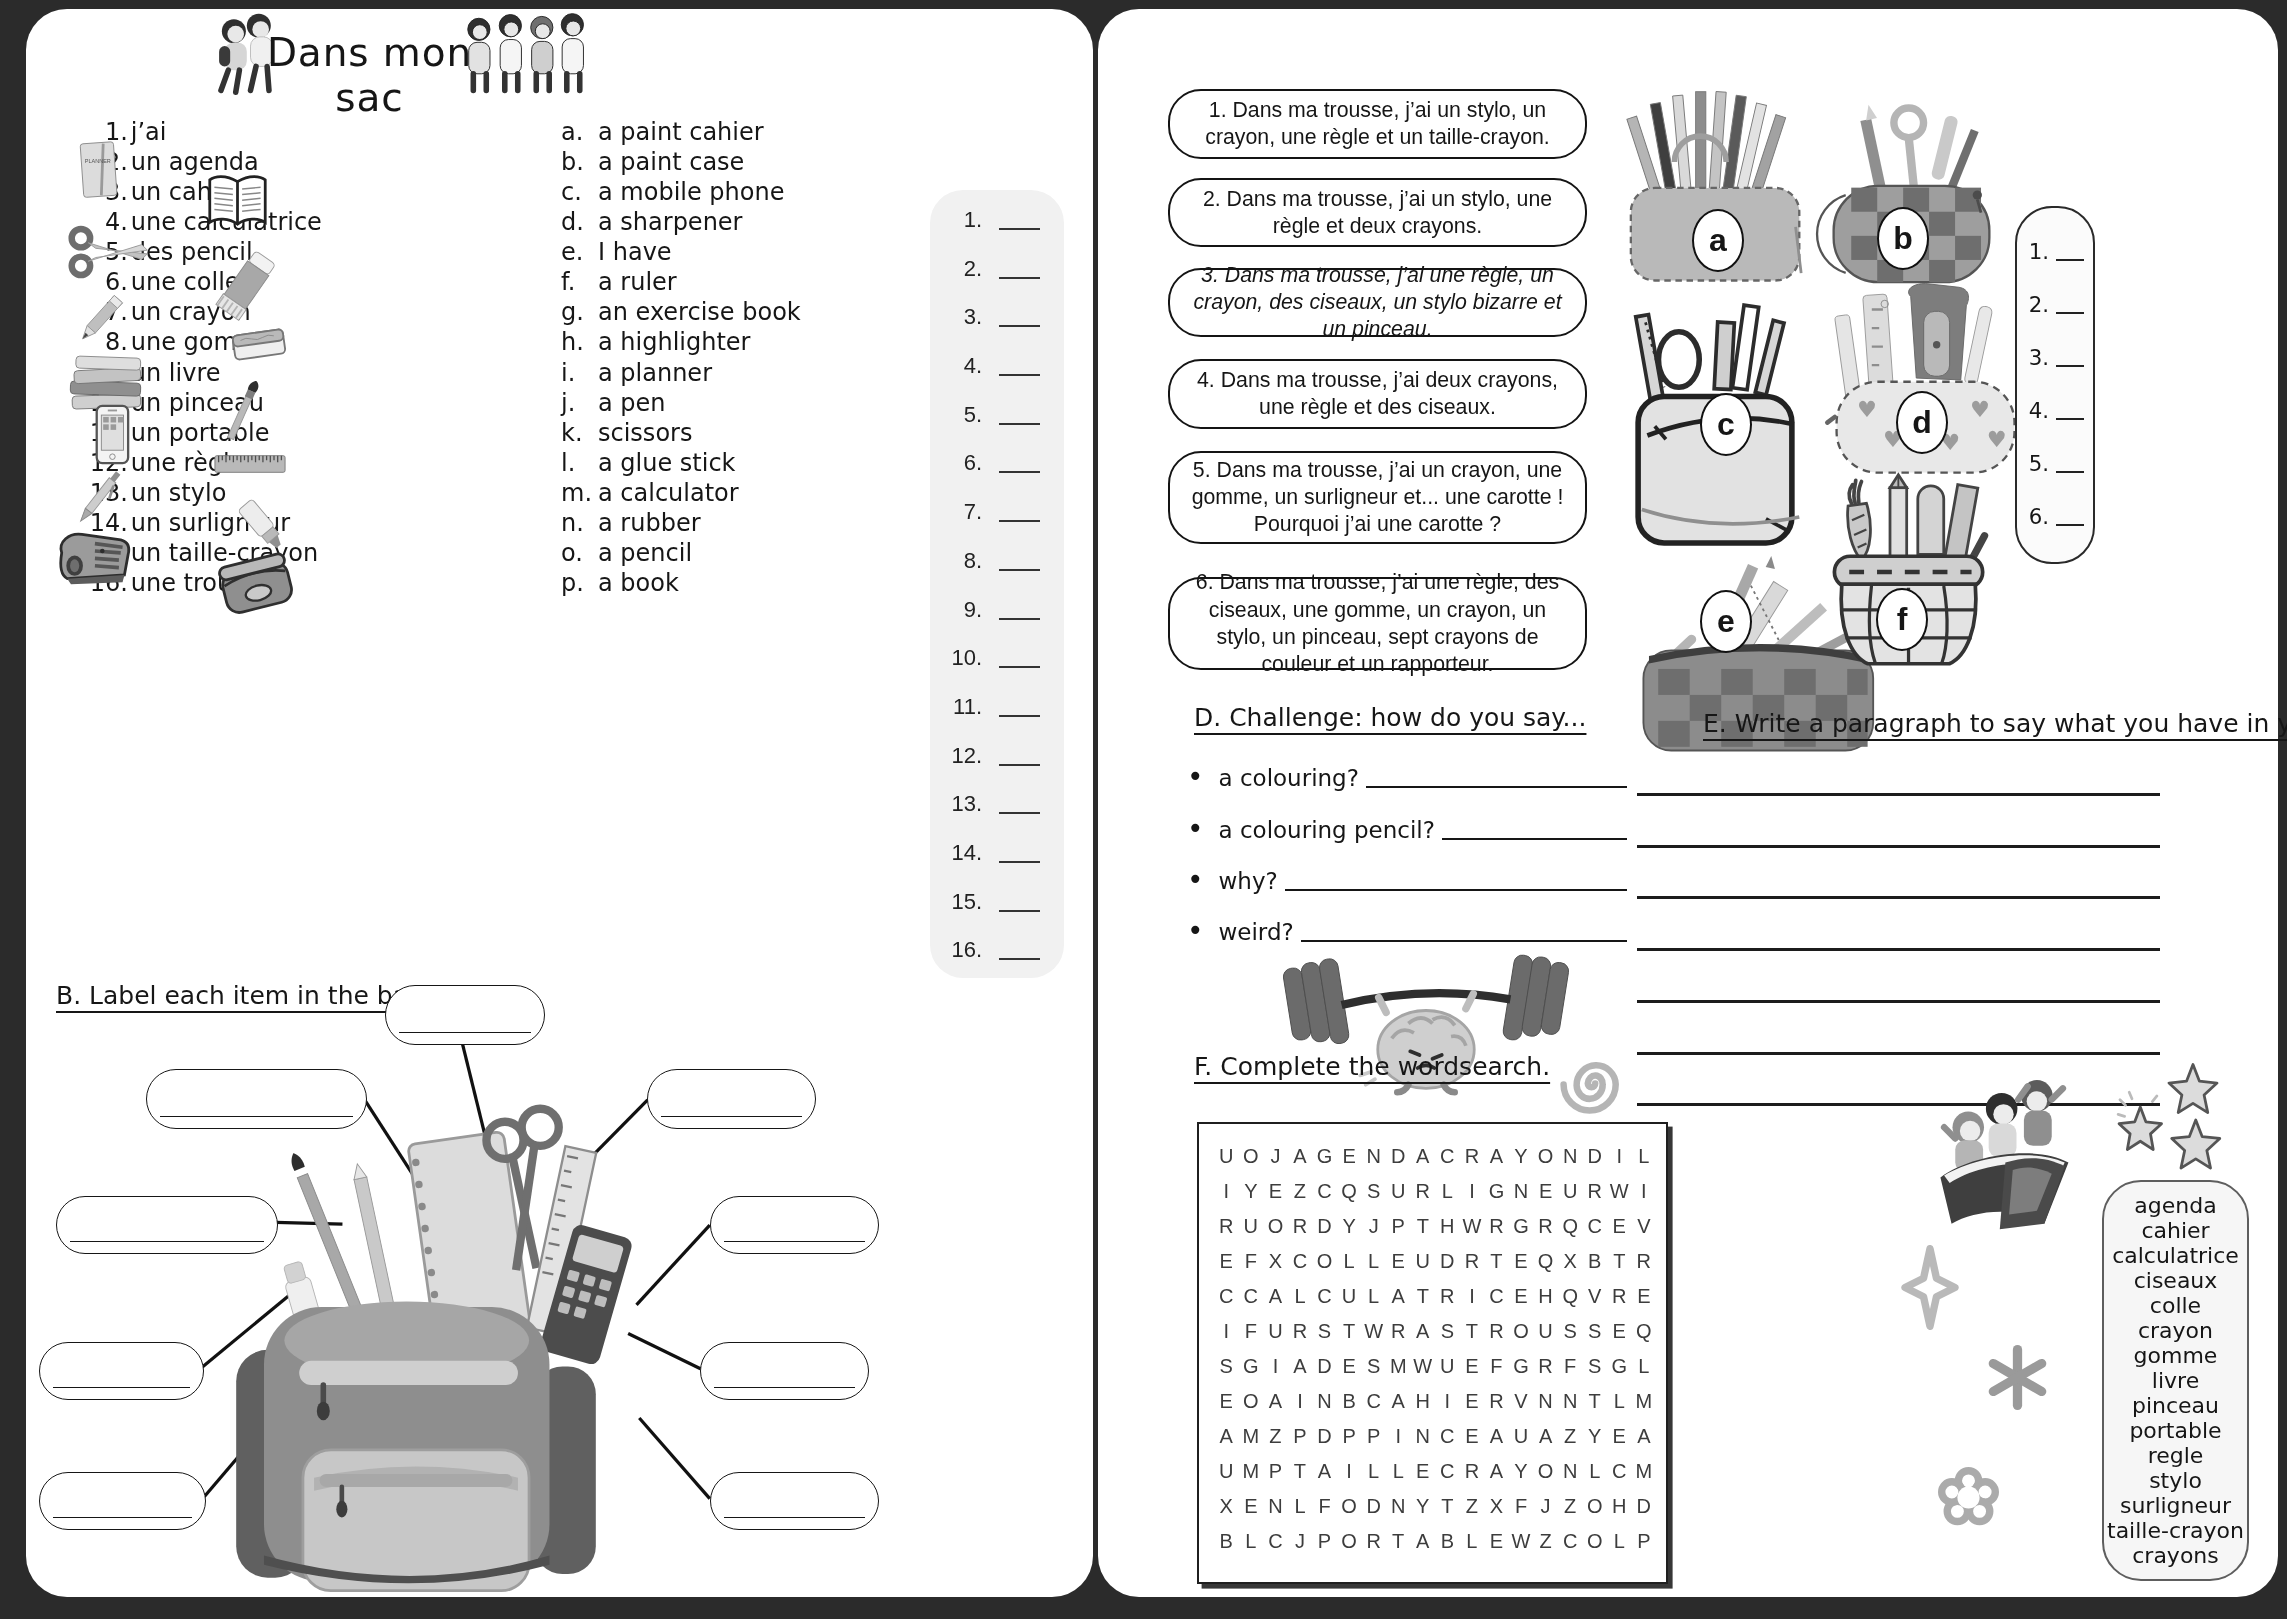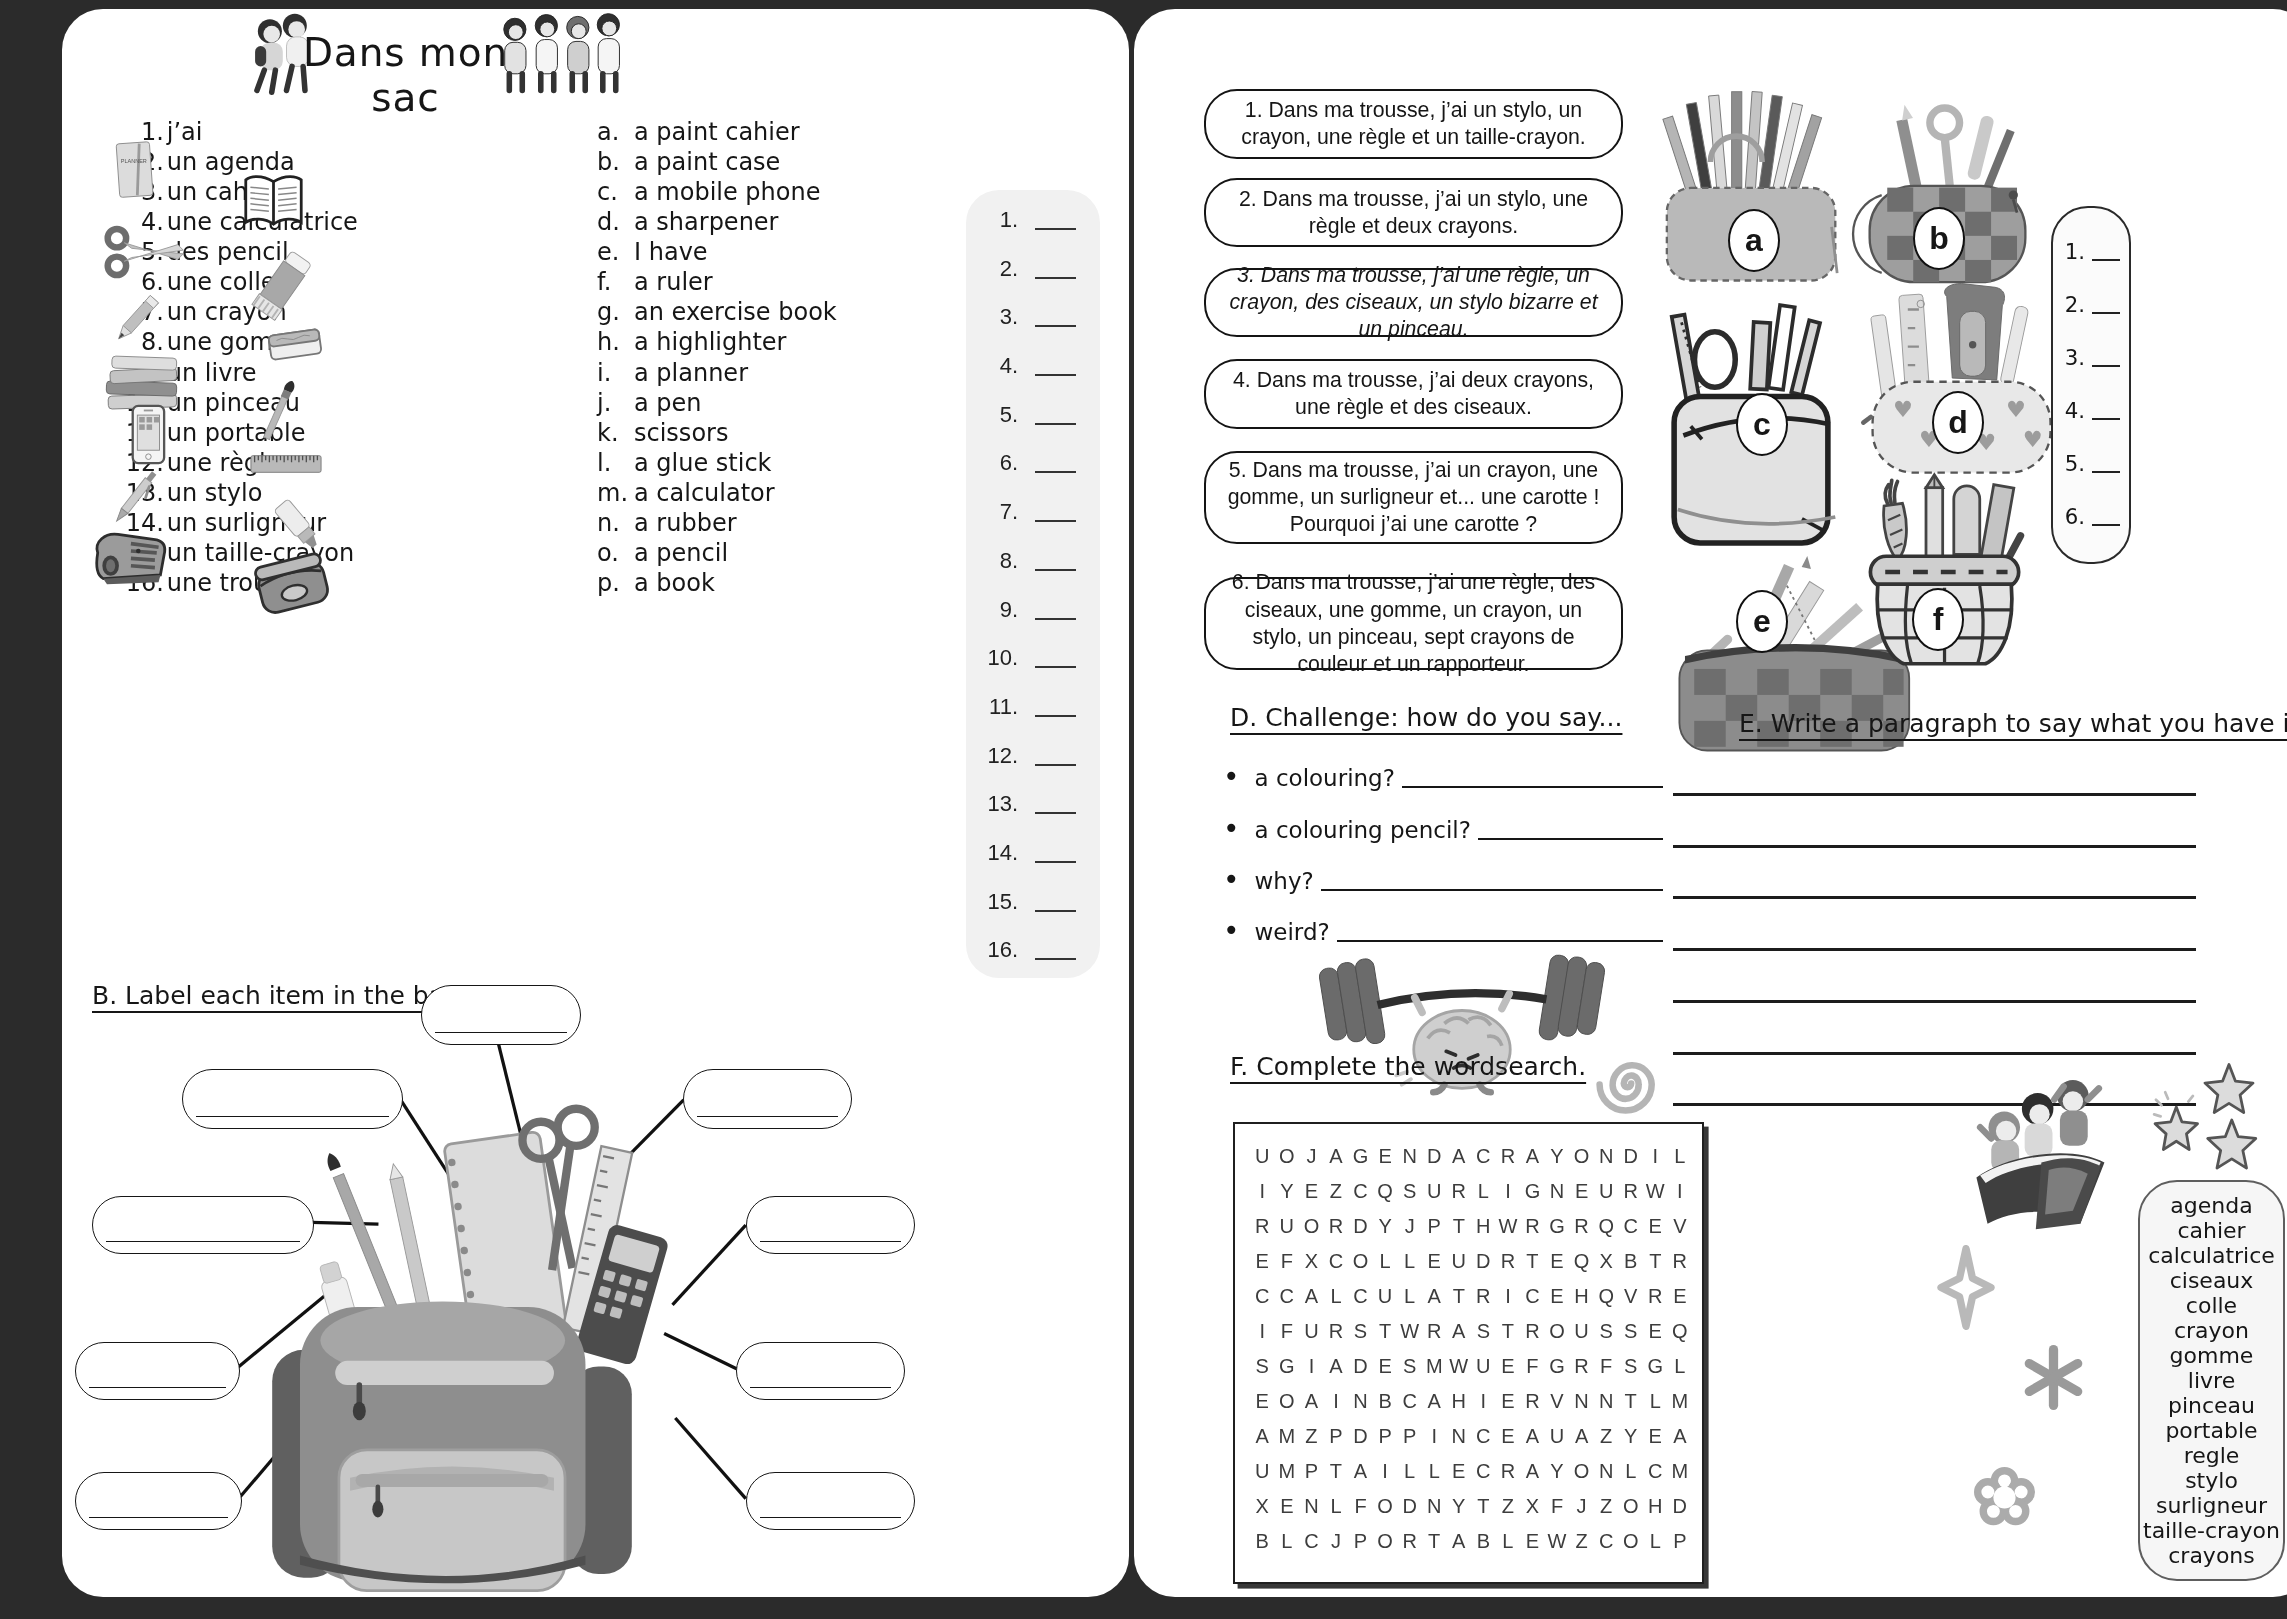--- a/index.html
+++ b/index.html
@@ -1,18 +1,18 @@
 <!DOCTYPE html>
 <html style="font-size:15px"><head>
 <meta charset="utf-8">
 <style>
   html,body{margin:0;padding:0;background:#2b2b2b;}
   #canvas{position:relative;width:2287px;height:1620px;background:#2b2b2b;overflow:hidden;
           font-family:"DejaVu Sans",sans-serif;color:#161616;}
-  .page{position:absolute;top:9.3px;background:#fff;border-radius:41px;margin-left:36px;}
+  .page{position:absolute;top:9.3px;background:#fff;border-radius:41px;}
   #pageL{left:26px;width:1067px;height:1588px;}
   #pageR{left:1098px;width:1180px;height:1588px;}
   .title{position:absolute;left:223px;top:20.4px;width:241px;text-align:center;
          font-size:39px;font-weight:500;letter-spacing:0.9px;}
   .h{position:absolute;font-size:25px;font-weight:500;text-decoration:underline;
      text-underline-offset:6.5px;text-decoration-thickness:1.9px;white-space:nowrap;}
   
   .a-row{position:absolute;height:30px;display:flex;align-items:center;font-size:24px;white-space:nowrap;}
   .a-num{display:inline-block;width:54px;text-align:right;margin-right:2.8px;}
   .e-let{display:inline-block;width:37px;}

